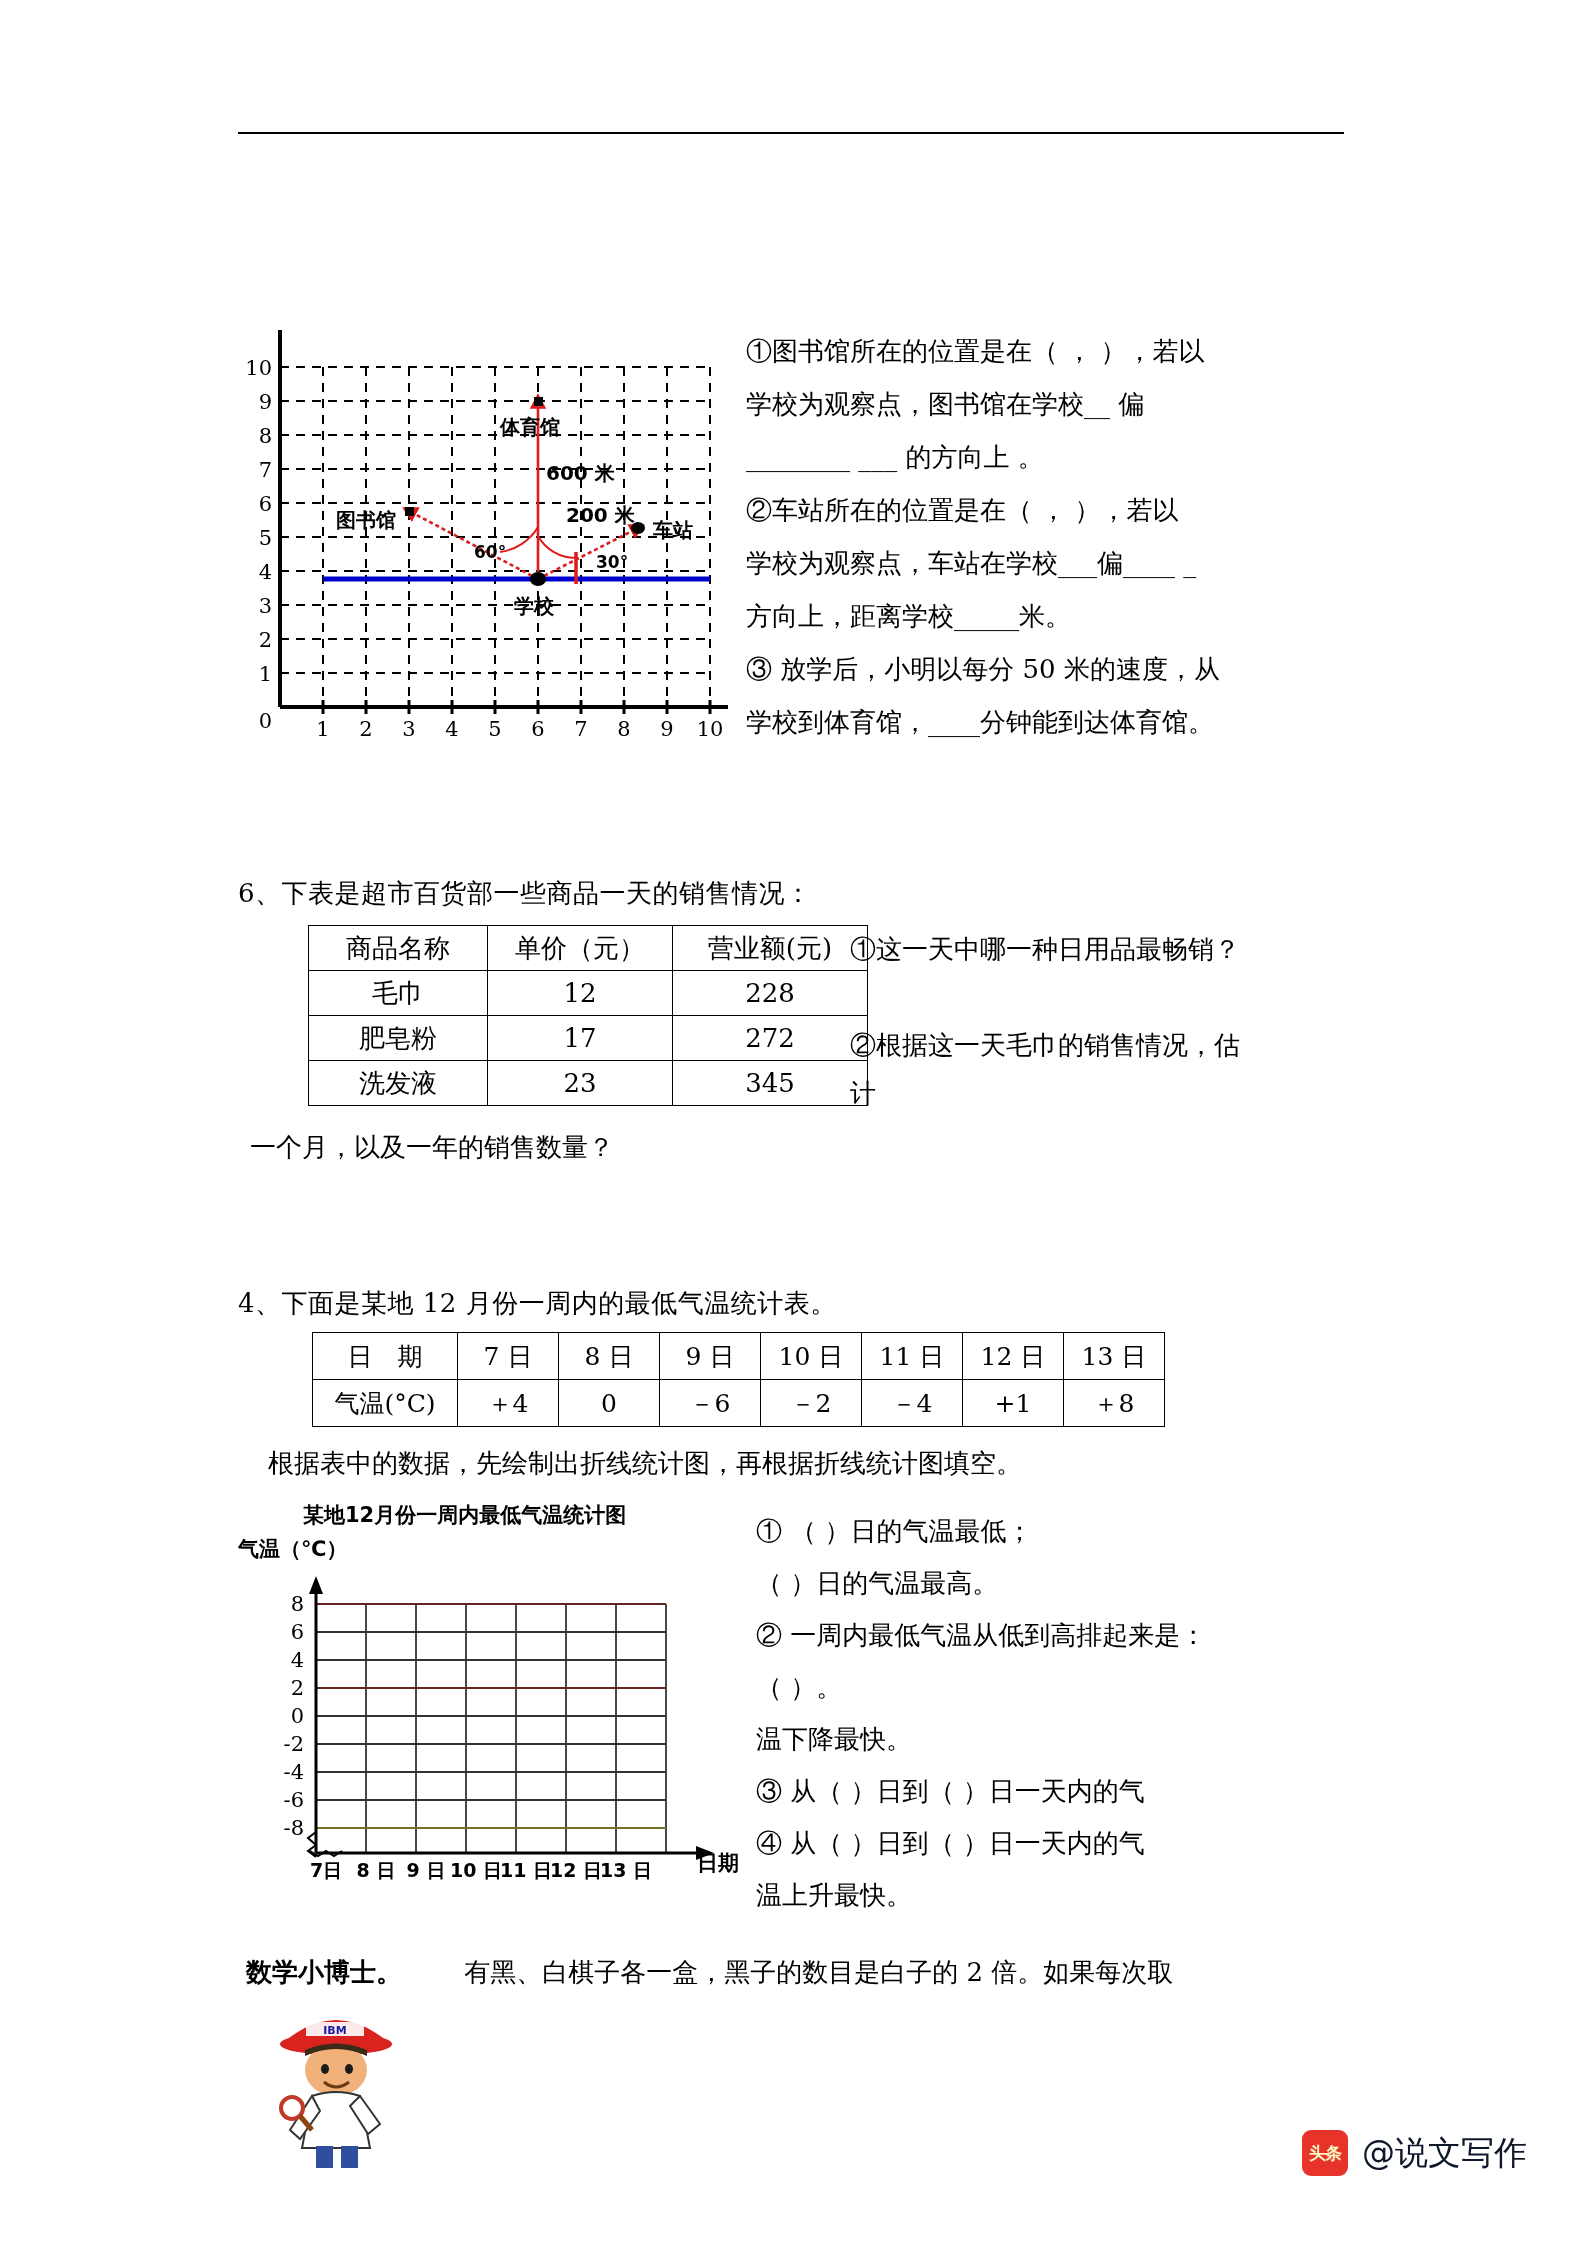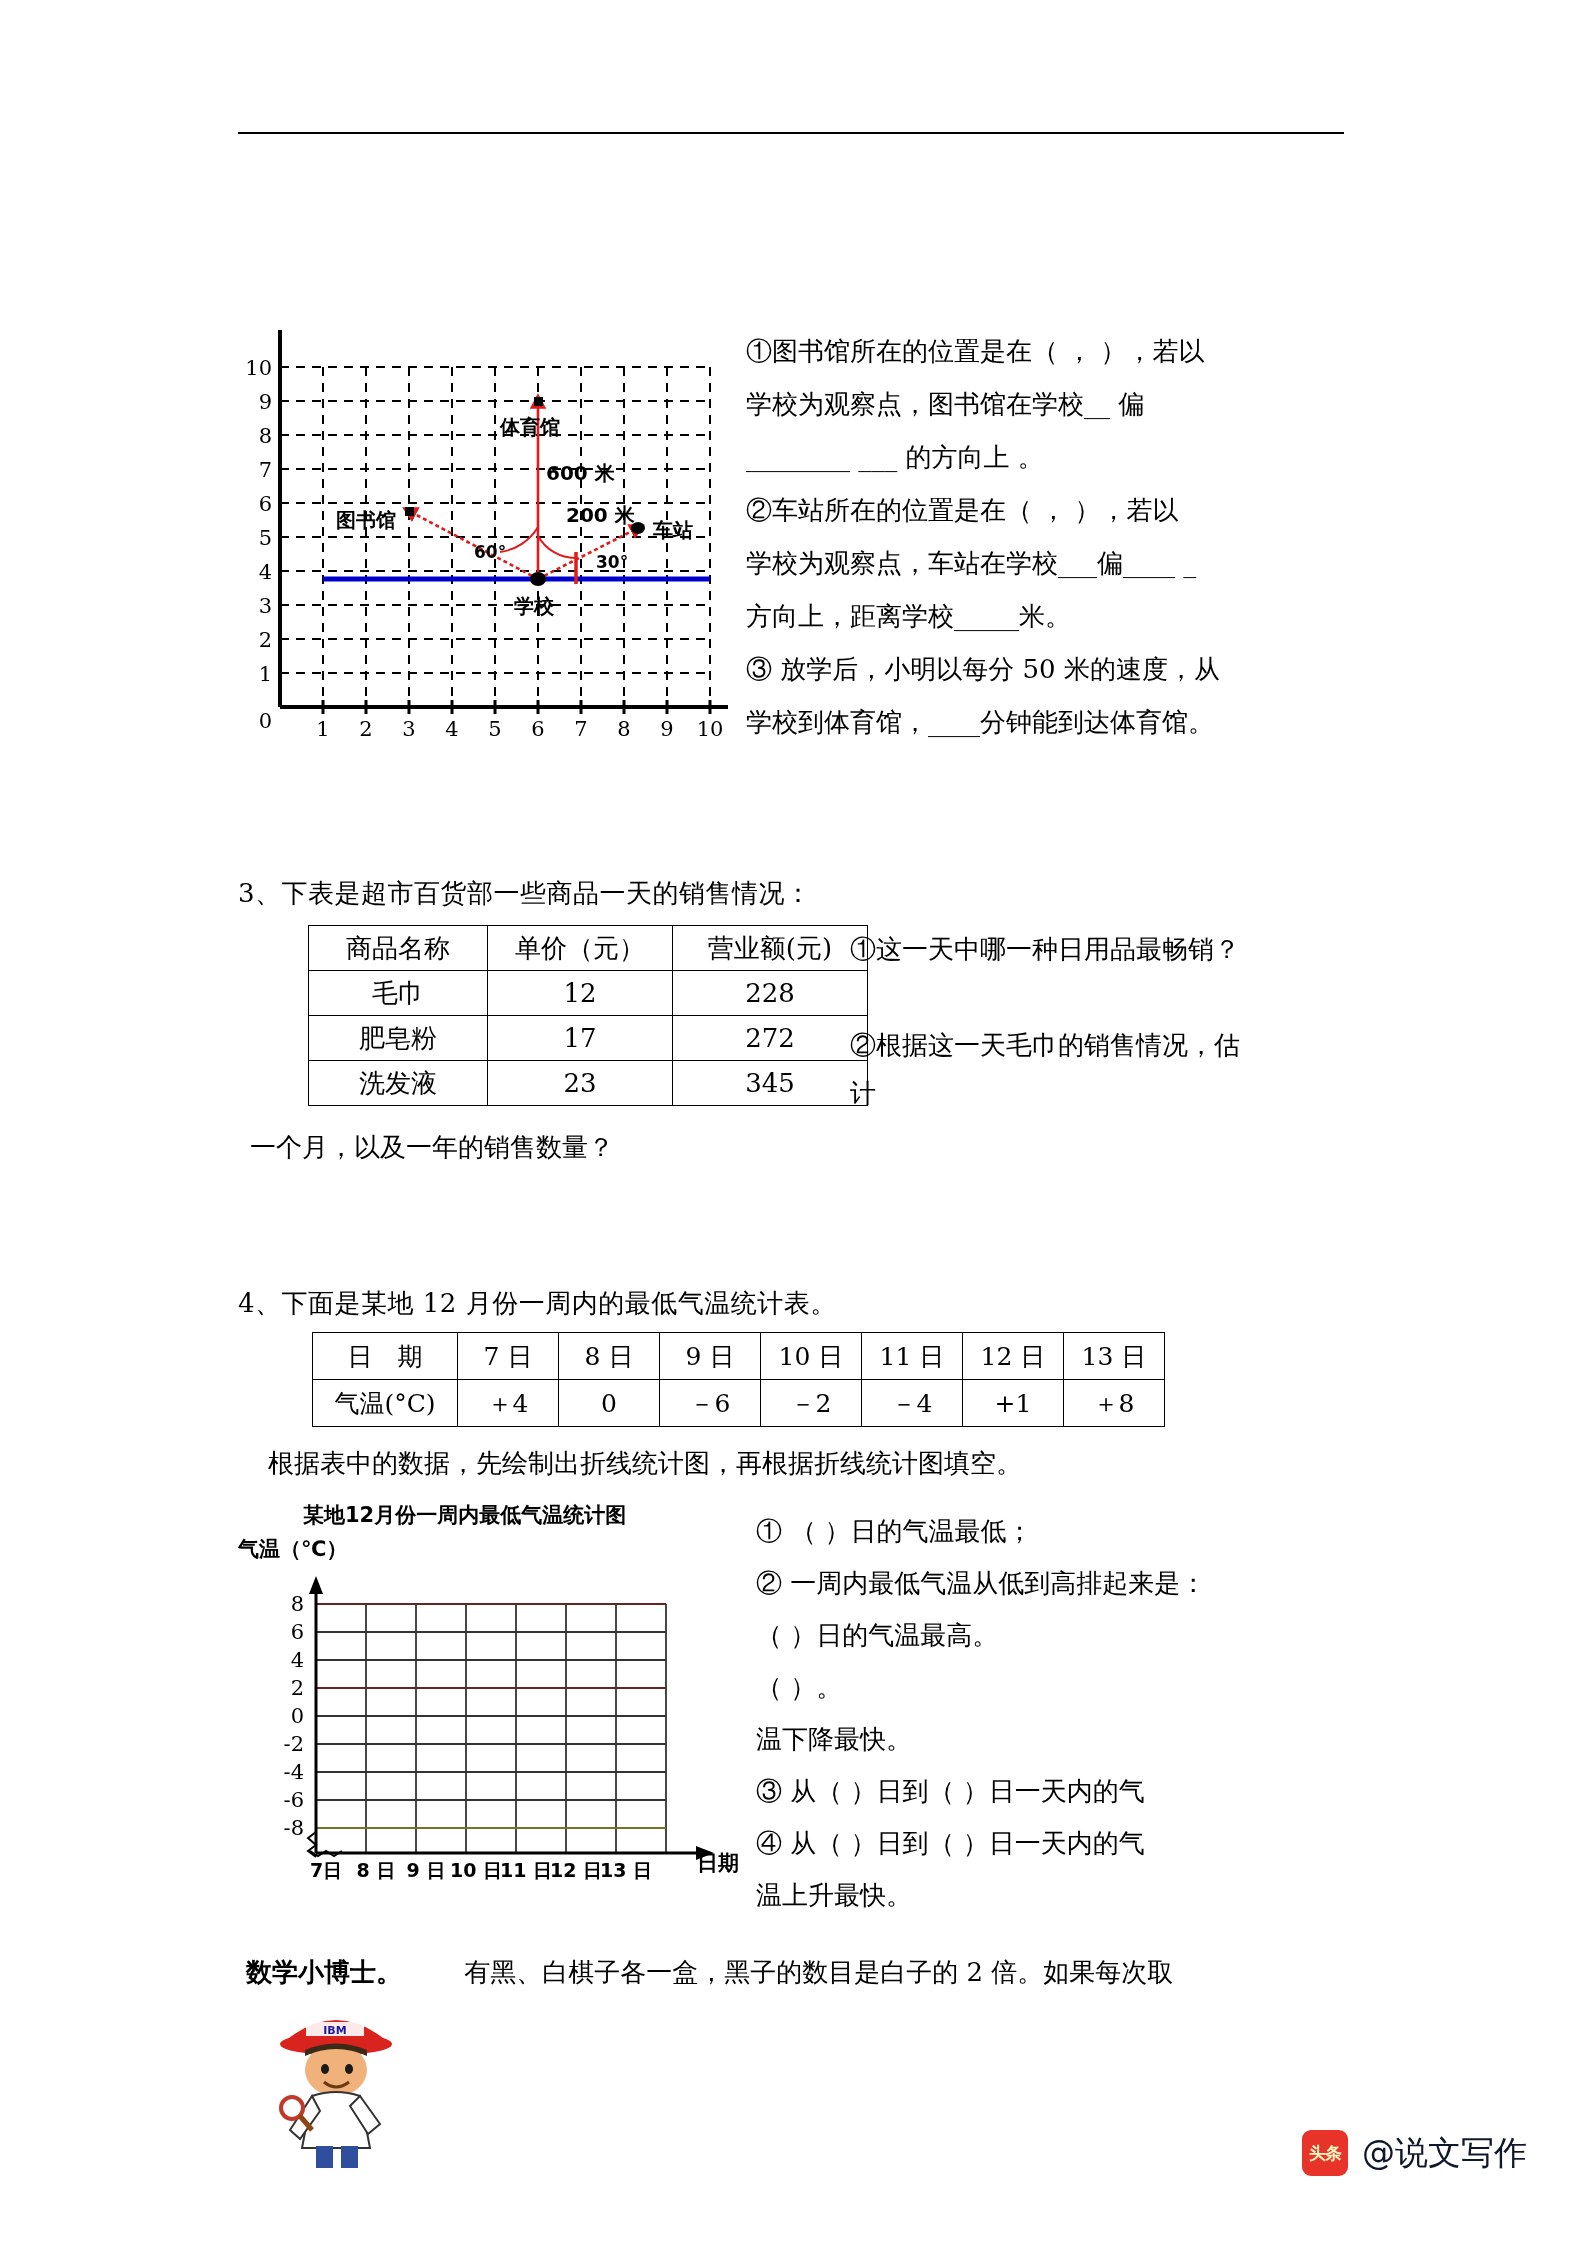--- a/index.html
+++ b/index.html
@@ -199,21 +199,21 @@
     <div class="ln">①图书馆所在的位置是在（   ，   ），若以</div>
     <div class="ln">学校为观察点，图书馆在学校__ 偏</div>
     <div class="ln">________  ___     的方向上 。</div>
     <div class="ln">②车站所在的位置是在（   ，   ），若以</div>
     <div class="ln">学校为观察点，车站在学校___偏____  _</div>
     <div class="ln">方向上，距离学校_____米。</div>
     <div class="ln">③ 放学后，小明以每分 50 米的速度，从</div>
     <div class="ln">学校到体育馆，____分钟能到达体育馆。</div>
   </div>
 
-  <div id="q3-head" class="q-num">3、下表是超市百货部一些商品一天的销售情况：</div>
+  <div id="q3-head" class="q-num">6、下表是超市百货部一些商品一天的销售情况：</div>
 
   <table id="q3-table">
     <tbody>
       <tr>
         <td class="c0">商品名称</td>
         <td class="c1">单价（元）</td>
         <td class="c2">营业额(元)</td>
       </tr>
       <tr>
         <td class="c0">毛巾</td>
@@ -331,22 +331,22 @@
         <text x="288" y="379">11 日</text>
         <text x="338" y="379">12 日</text>
         <text x="388" y="379">13 日</text>
       </g>
       <text x="480" y="372" font-size="21" font-weight="bold" text-anchor="middle" font-family="'DejaVu Sans','Liberation Sans',sans-serif" fill="#000">日期</text>
     </svg>
   </div>
 
   <div id="q4-right">
     <div class="ln">① （    ）日的气温最低；</div>
+    <div class="ln">   （    ）日的气温最高。</div>
     <div class="ln">② 一周内最低气温从低到高排起来是：</div>
-    <div class="ln">   （    ）日的气温最高。</div>
     <div class="ln"> （                                ）。</div>
     <div class="ln">   温下降最快。</div>
     <div class="ln">③ 从（    ）日到（    ）日一天内的气</div>
     <div class="ln">④ 从（    ）日到（    ）日一天内的气</div>
     <div class="ln">   温上升最快。</div>
   </div>
 
   <div id="doctor-line">
     <span class="bold">数学小博士。</span>
     <span style="display:inline-block;width:52px"></span>

